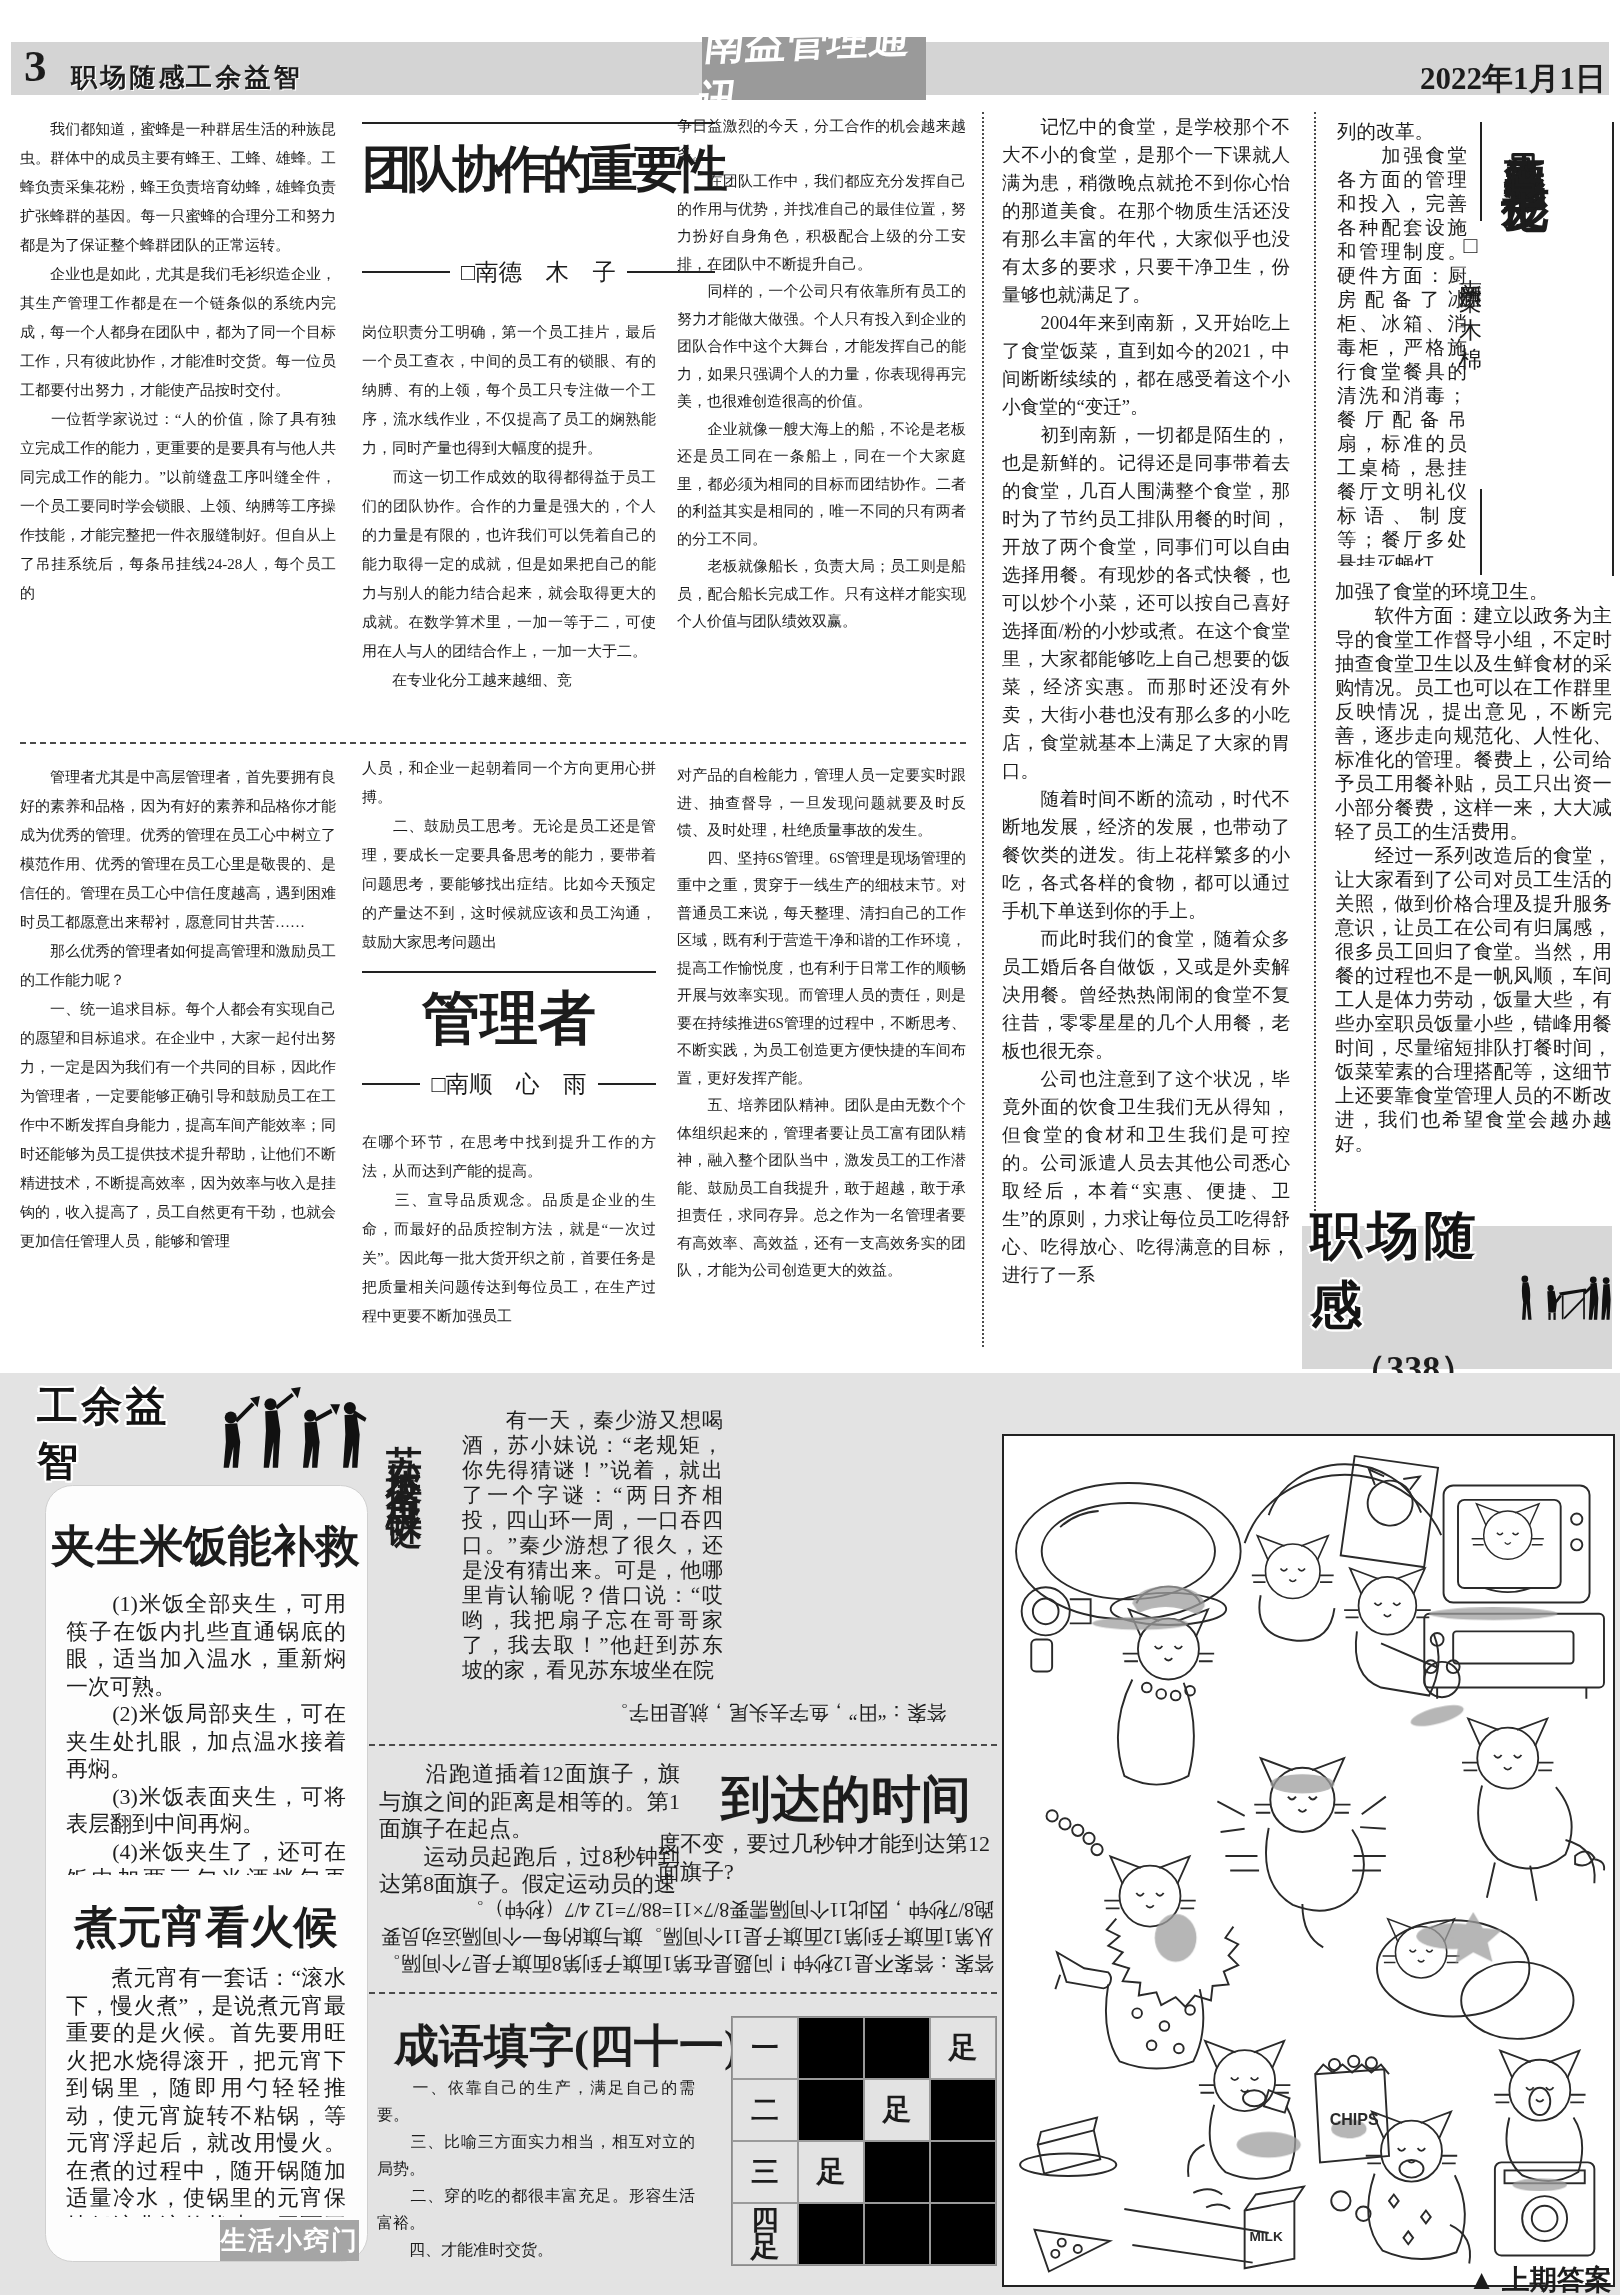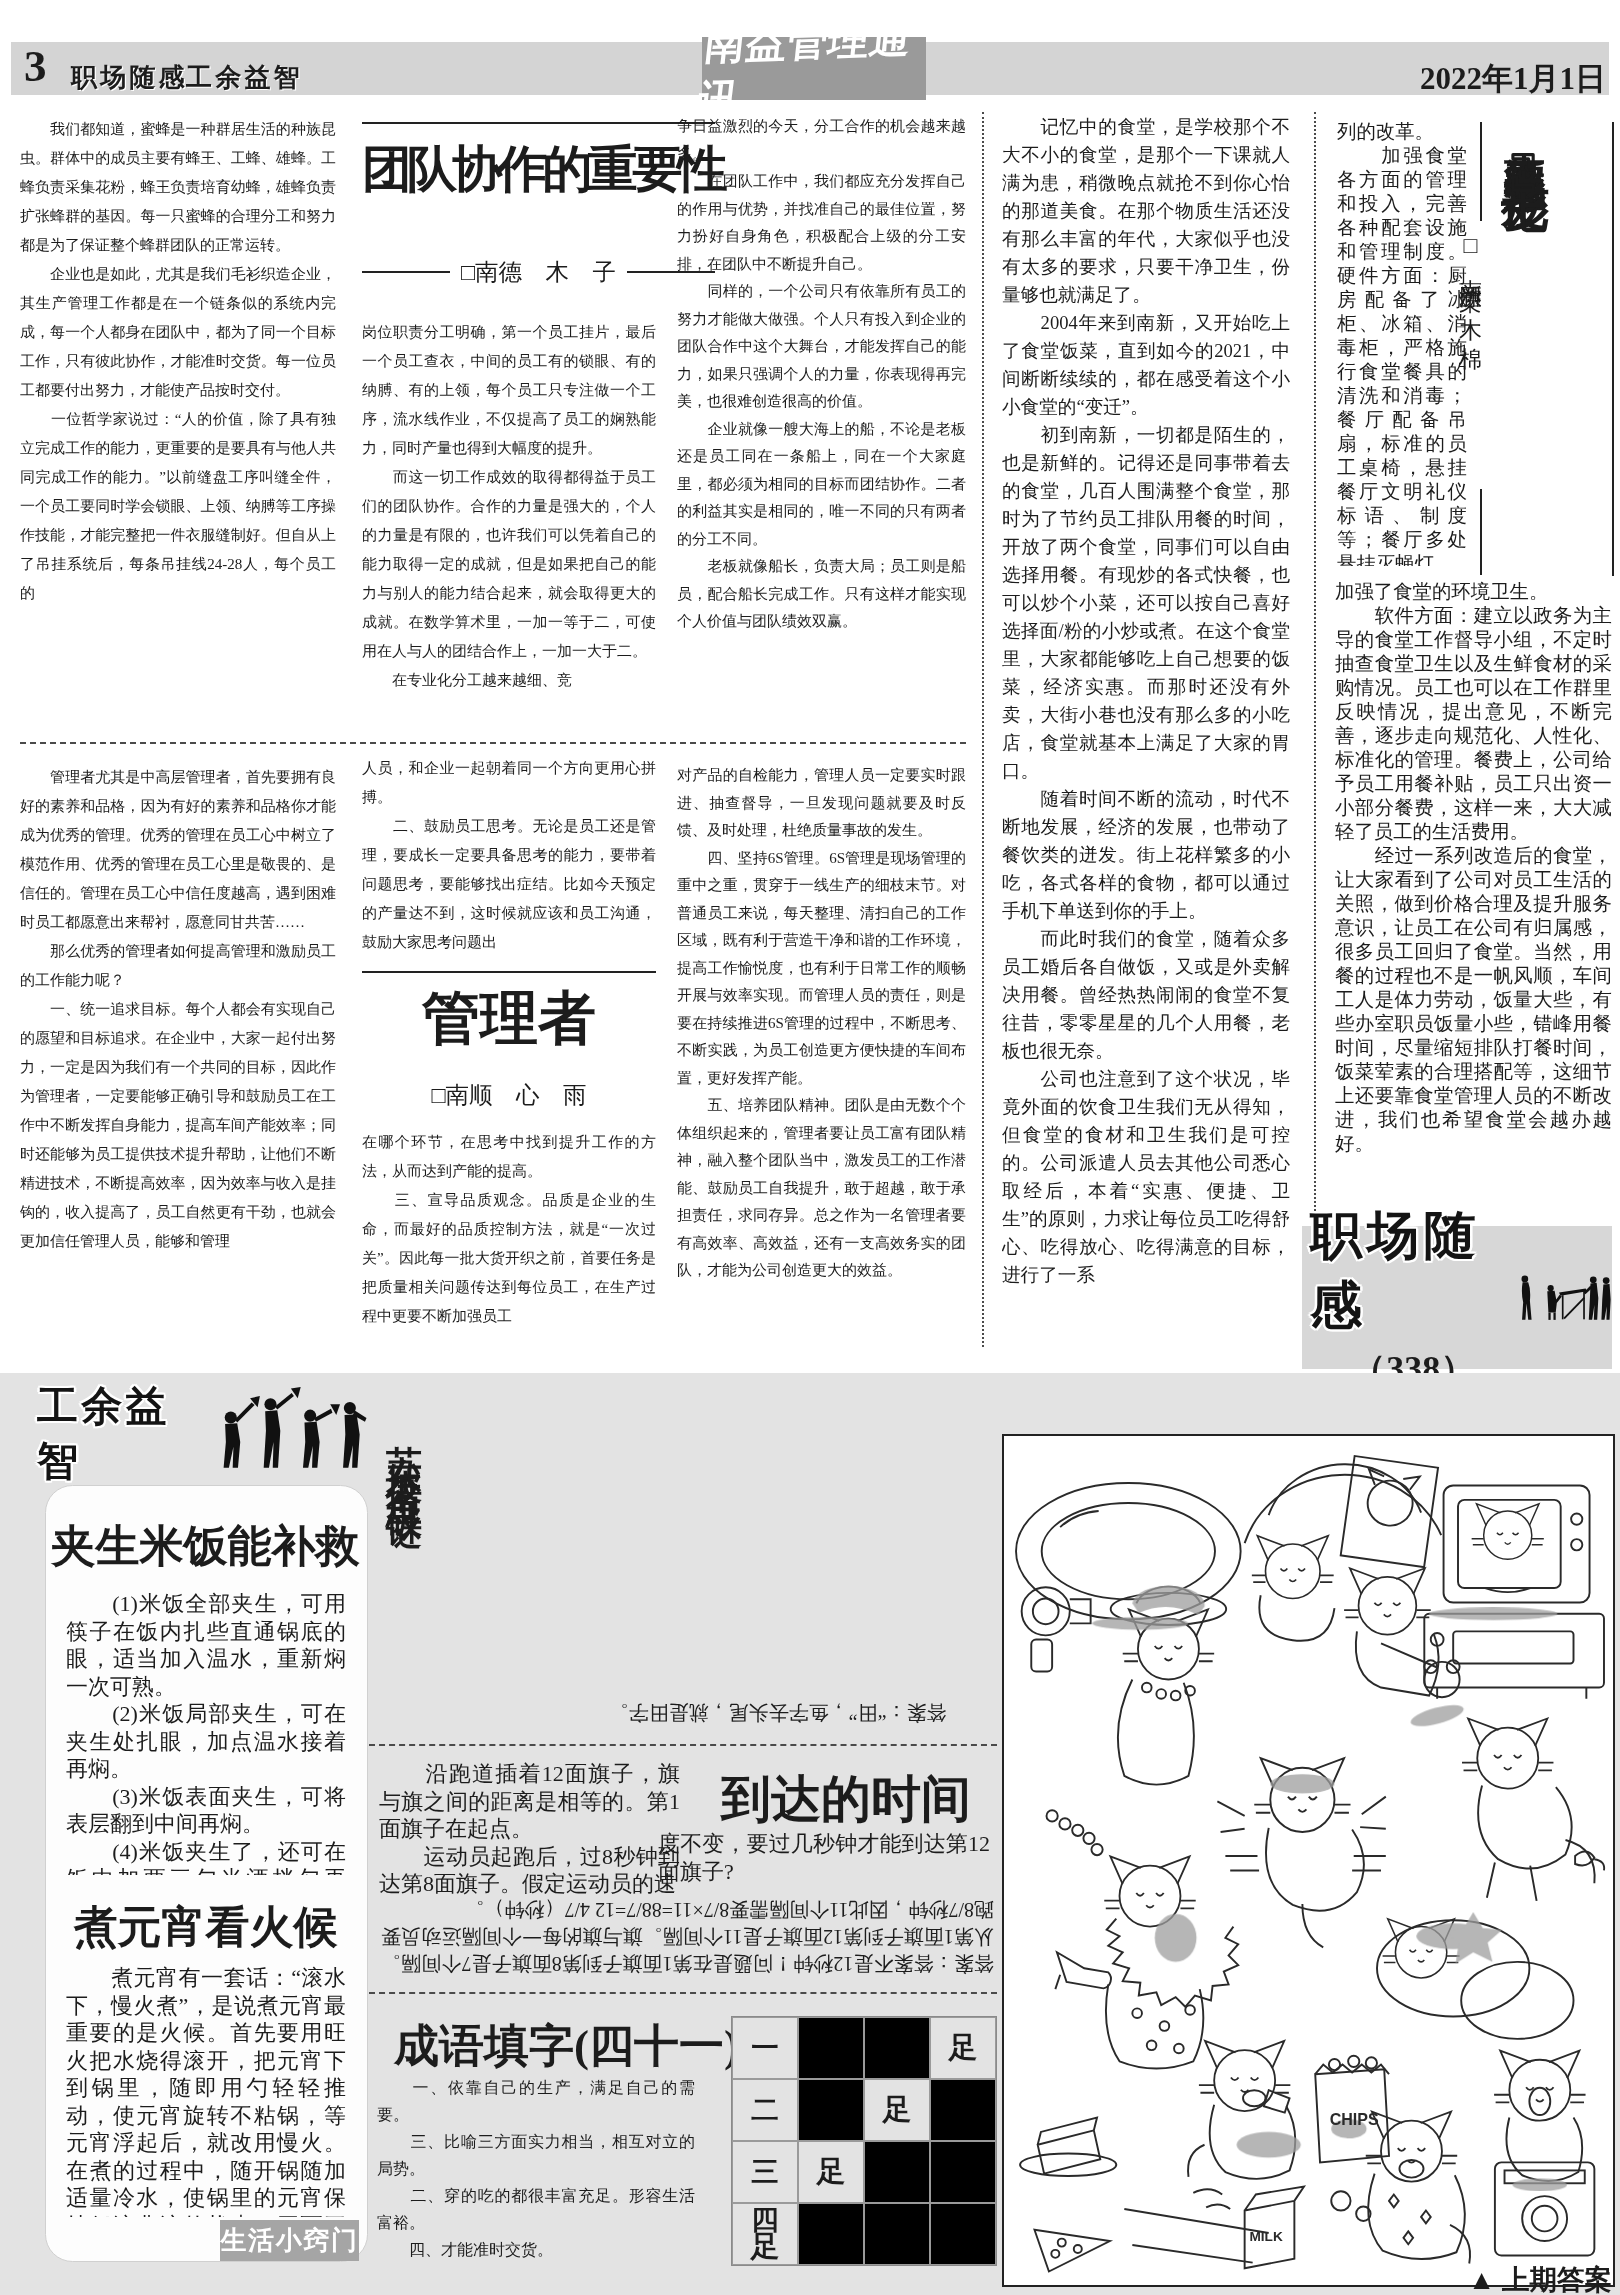--- a/index.html
+++ b/index.html
@@ -36,21 +36,21 @@
 
   
   .tw-toprule { left:362px; top:122px; width:353px; }
   .tw-title { left:362px; top:136px; width:353px; font-size:50px; font-weight:bold;
               letter-spacing:-4.9px; white-space:nowrap; }
   .tw-byline { left:362px; top:256px; width:353px; }
 
   
   .mg-toprule { left:362px; top:971px; width:294px; }
   .mg-title { left:362px; top:980px; width:294px; font-size:58px; font-weight:bold; text-align:center; }
-  .mg-byline { left:362px; top:1068px; width:294px;flex-direction:column; }
+  .mg-byline { left:362px; top:1068px; width:294px; }
 
   
   .ct-vtitle { left:1501px; top:120px; height:459px; writing-mode:vertical-rl;
                text-orientation:upright; line-height:1; overflow:hidden; }
   .ct-t1 { font-size:41px; font-weight:bold; letter-spacing:3.2px; }
   .ct-t2 { font-size:49px; font-weight:bold; letter-spacing:1.6px; }
   .ct-vbyline { left:1455px; top:233px; height:243px; writing-mode:vertical-rl;
                 text-orientation:upright; font-size:23px; letter-spacing:3.2px; }
   .ct-vrule { width:1.6px; background:#222; }
 
@@ -235,20 +235,21 @@
   <div class="abs tip-title" style="left:45px; top:1517px;">夹生米饭能补救</div>
   <div class="abs btc" style="left:66px; top:1590px; width:280px; height:285px;">　　(1)米饭全部夹生，可用筷子在饭内扎些直通锅底的眼，适当加入温水，重新焖一次可熟。
 　　(2)米饭局部夹生，可在夹生处扎眼，加点温水接着再焖。
 　　(3)米饭表面夹生，可将表层翻到中间再焖。
 　　(4)米饭夹生了，还可在饭中加两三勺米酒拌匀再蒸，即可消除夹生。</div>
   <div class="abs tip-title" style="left:45px; top:1898px;">煮元宵看火候</div>
   <div class="abs btc" style="left:66px; top:1964px; width:280px; height:253px;">　　煮元宵有一套话：“滚水下，慢火煮”，是说煮元宵最重要的是火候。首先要用旺火把水烧得滚开，把元宵下到锅里，随即用勺轻轻推动，使元宵旋转不粘锅，等元宵浮起后，就改用慢火。在煮的过程中，随开锅随加适量冷水，使锅里的元宵保持似滚非滚的状态，开两三次后，再煮一会儿就熟了。</div>
   <div class="abs life-label">生活小窍门</div>
 
   <div class="abs story-vtitle">苏东坡借鱼破谜</div>
+  <div class="abs btm" style="left:462px; top:1408px; width:261px; height:298px;">　　有一天，秦少游又想喝酒，苏小妹说：“老规矩，你先得猜谜！”说着，就出了一个字谜：“两日齐相投，四山环一周，一口吞四口。”秦少游想了很久，还是没有猜出来。可是，他哪里肯认输呢？借口说：“哎哟，我把扇子忘在哥哥家了，我去取！”他赶到苏东坡的家，看见苏东坡坐在院</div>
   <div class="abs rot180" style="left:567px; top:1698px; width:421px; height:27.5px; text-align:center;">答案：“田”，鱼字去头尾，就是田字。</div>
 
   <div class="abs dash-h" style="left:369px; top:1744px; width:628px;"></div>
 
   <div class="abs btm" style="left:379px; top:1760px; width:301px; height:139px; font-size:22px; line-height:27.5px;">　　沿跑道插着12面旗子，旗与旗之间的距离是相等的。第1面旗子在起点。
 　　运动员起跑后，过8秒钟到达第8面旗子。假定运动员的速</div>
   <div class="abs flag-title">到达的时间</div>
   <div class="abs btm" style="left:658px; top:1830px; width:332px; height:60px; font-size:22px; line-height:27.5px;">度不变，要过几秒钟才能到达第12面旗子?</div>
   <div class="abs rot180" style="left:381px; top:1894px; width:613px; height:83px;">答案：答案不是12秒钟！问题是在第1面旗子到第8面旗子是7个间隔。从第1面旗子到第12面旗子是11个间隔。旗与旗的每一个间隔运动员要跑8/7秒钟，因此11个间隔需要8/7×11=88/7=12 4/7（秒钟）。</div>
 

